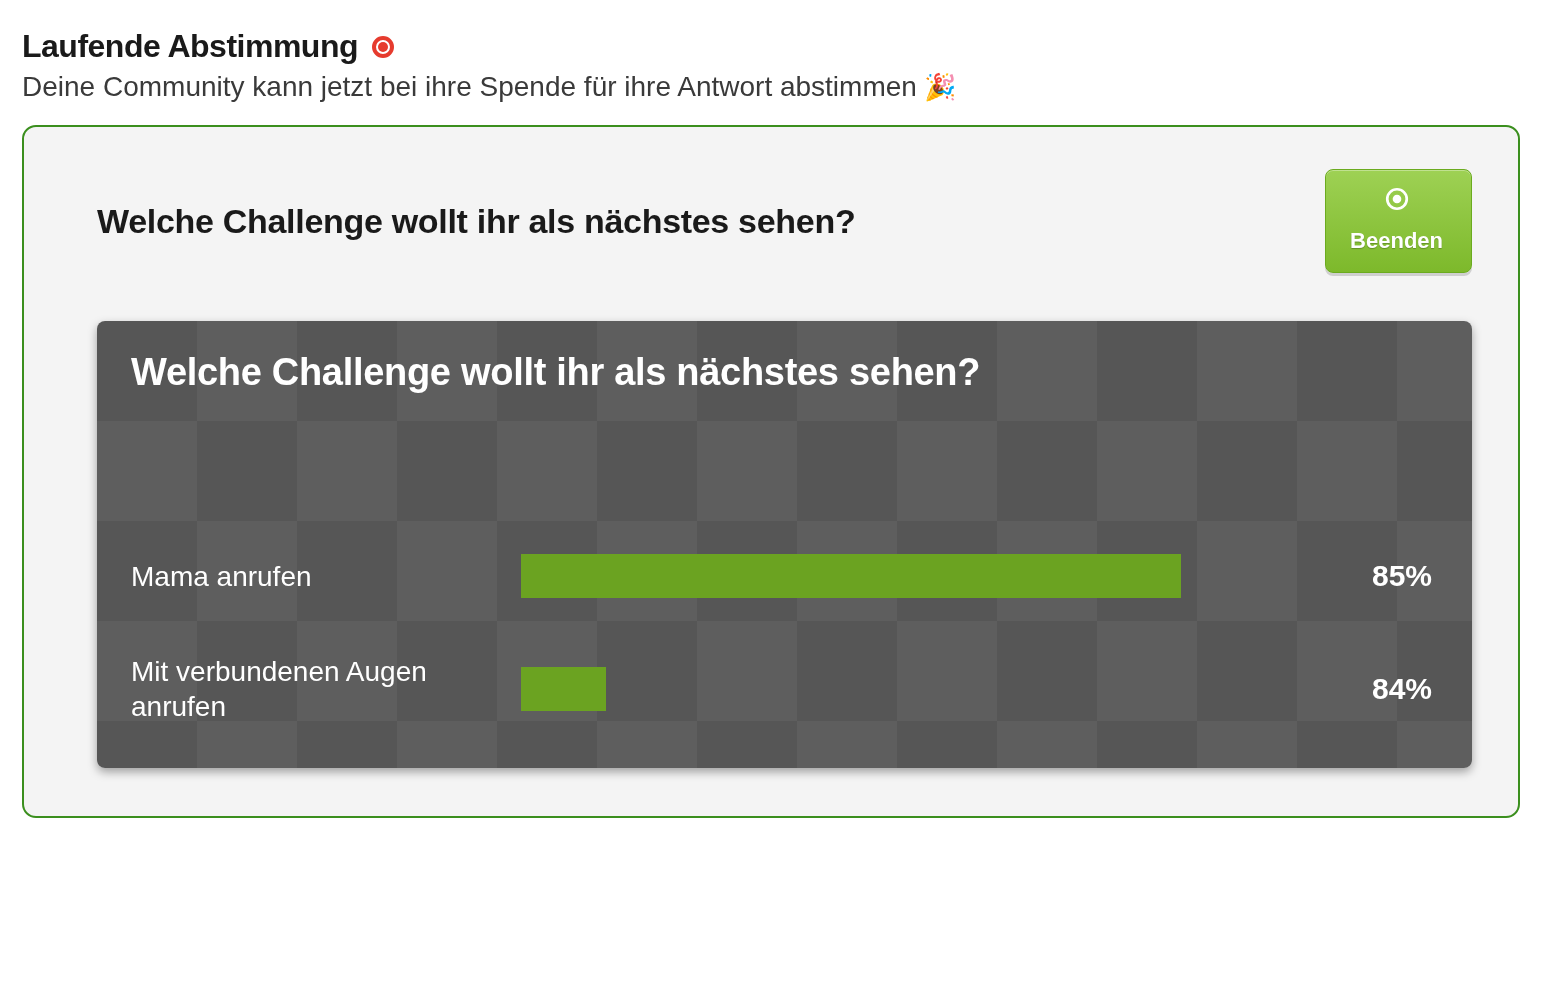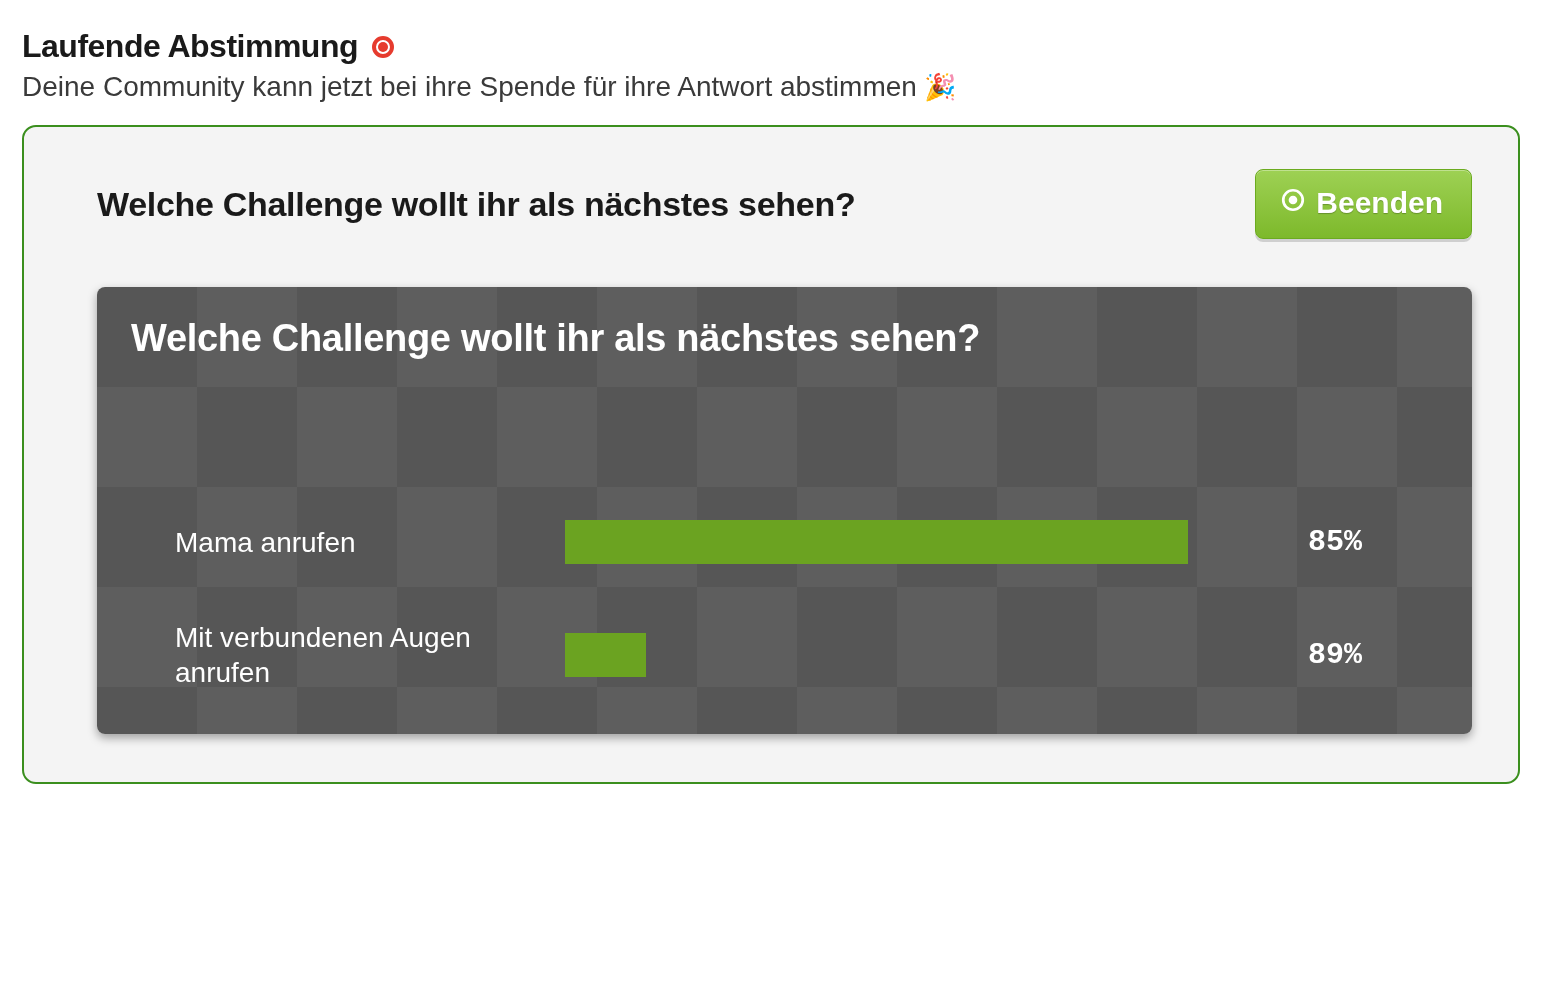--- a/index.html
+++ b/index.html
@@ -73,30 +73,31 @@
     font-size:34px;
     font-weight:800;
     color:var(--text);
     margin:0;
     letter-spacing:-0.3px;
   }
   .end-btn{
     background:linear-gradient(#9ed154,#7db92b);
     border:1px solid #6bab1f;
     color:#fff;
-    font-size:30px;
+    font-size:22px;
     font-weight:800;
     padding:16px 28px 18px 24px;
     border-radius:8px;
     cursor:pointer;
     display:flex;
     align-items:center;
     gap:10px;
     box-shadow:0 3px 0 rgba(0,0,0,0.15), inset 0 1px 0 rgba(255,255,255,0.35);
     text-shadow:0 1px 1px rgba(0,0,0,0.25);
+    flex-direction:column;
   }
   .end-btn svg{width:26px;height:26px;}
 
   .result-card{
     border-radius:8px;
     overflow:hidden;
     position:relative;
     color:#fff;
     box-shadow:0 4px 10px rgba(0,0,0,0.35);
   }
@@ -120,41 +121,40 @@
     margin:0;
     letter-spacing:-0.3px;
   }
   .spacer{height:160px;}
   .rows{display:flex;flex-direction:column;gap:56px;}
   .row{
     display:grid;
     grid-template-columns:380px 1fr 130px;
     align-items:center;
     gap:10px;
-    margin-left:44px;
   }
   .row-label{
     font-size:28px;
     font-weight:500;
     line-height:1.25;
   }
   .bar-track{
     position:relative;
     height:44px;
   }
   .bar-fill{
     position:absolute;
     left:0;top:0;bottom:0;
     background:var(--bar);
   }
   .row-pct{
     font-size:30px;
     font-weight:800;
+    text-align:right;
     padding-right:6px;
-    font-family:Liberation Mono, monospace;
   }
 </style>
 </head>
 <body>
 
 <h1 class="page-title">
   <span>Laufende Abstimmung</span>
   <span class="live-dot"></span>
 </h1>
 <p class="subtitle">
@@ -187,18 +187,18 @@
             <div class="bar-track">
               <div class="bar-fill" style="width: 85%;"></div>
             </div>
             <div class="row-pct">85%</div>
           </div>
           <div class="row">
             <div class="row-label">Mit verbundenen Augen anrufen</div>
             <div class="bar-track">
               <div class="bar-fill" style="width: 11%;"></div>
             </div>
-            <div class="row-pct">89%</div>
+            <div class="row-pct">84%</div>
           </div>
         </div>
     </div>
   </div>
 </div>
 
 </body></html>

